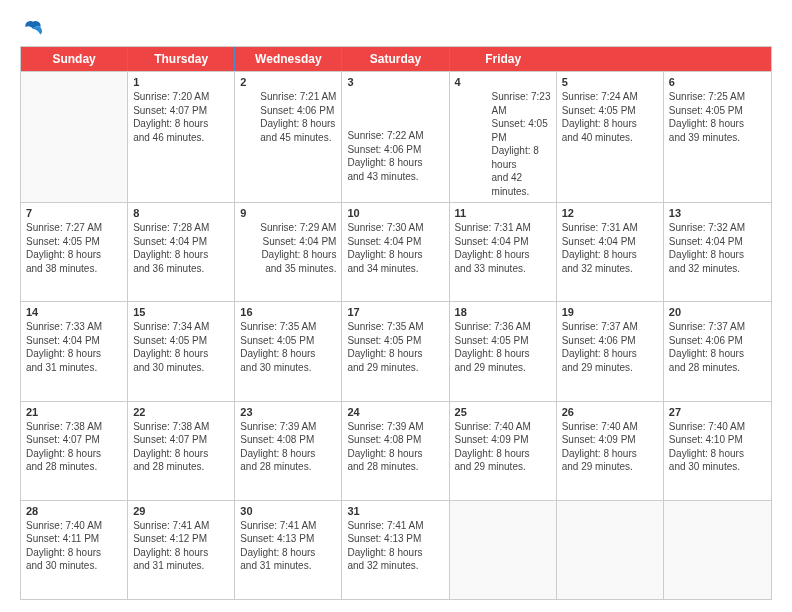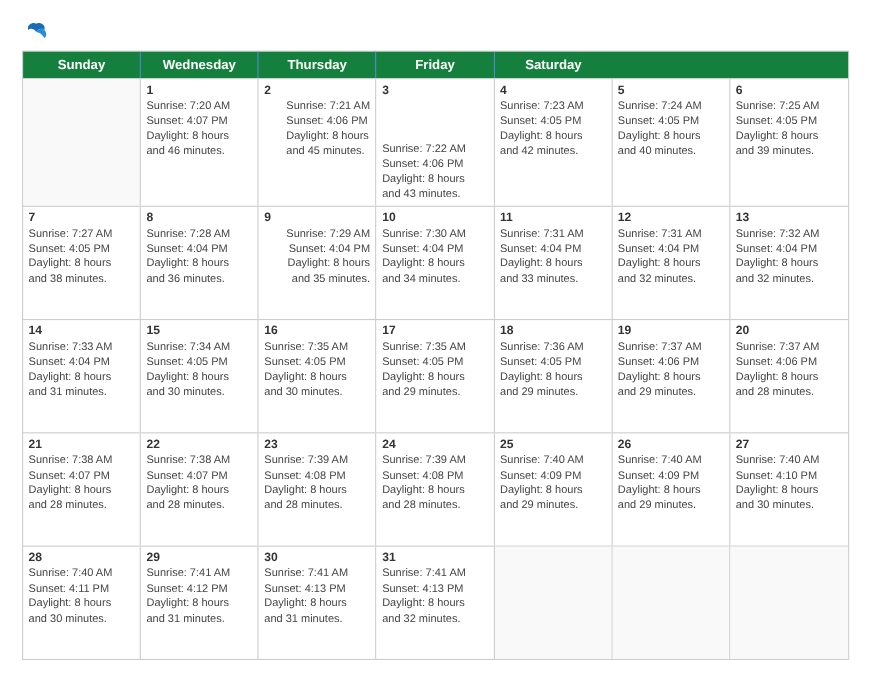--- a/index.html
+++ b/index.html
@@ -52,21 +52,21 @@
     }
     .calendar {
       flex: 1;
       display: flex;
       flex-direction: column;
       border: 1px solid #ccc;
     }
     .cal-header {
       display: grid;
       grid-template-columns: repeat(7, 1fr);
-      background: #15803d;
+      background: #ef4444;
     }
     .cal-header-cell {
       color: #fff;
       font-size: 12px;
       font-weight: bold;
       padding: 5px 6px;
       text-align: center;
       border-right: 1px solid #4a8dcf;
     }
     .cal-header-cell:last-child { border-right: none; }
@@ -124,24 +124,24 @@
     </div>
     <div class="title-block">
       <div class="month-title"></div>
       <div class="subtitle"></div>
     </div>
   </div>
 
   <div class="calendar">
     <div class="cal-header">
     <div class="cal-header-cell">Sunday</div>
+        <div class="cal-header-cell">Thursday</div>
         <div class="cal-header-cell">Wednesday</div>
-        <div class="cal-header-cell">Thursday</div>
+        <div class="cal-header-cell">Saturday</div>
         <div class="cal-header-cell">Friday</div>
-        <div class="cal-header-cell">Saturday</div>
       </div>
     <div class="cal-body">
     <div class="cal-row">
           <div class="cal-cell empty"></div>
           <div class="cal-cell">
             <span class="day-num">1</span>
             <div class="day-detail" style="white-space: pre-line;">Sunrise: 7:20 AM
 Sunset: 4:07 PM
 Daylight: 8 hours
 and 46 minutes.</div>
@@ -155,21 +155,21 @@
           </div>
           <div class="cal-cell">
             <span class="day-num">3</span>
             <div class="day-detail" style="white-space: pre-line; margin-top: 41px;">Sunrise: 7:22 AM
 Sunset: 4:06 PM
 Daylight: 8 hours
 and 43 minutes.</div>
           </div>
           <div class="cal-cell">
             <span class="day-num">4</span>
-            <div class="day-detail" style="white-space: pre-line;">Sunrise: 7:23 AM
+            <div class="day-detail" style="white-space: pre-line; margin-left: 37px;">Sunrise: 7:23 AM
 Sunset: 4:05 PM
 Daylight: 8 hours
 and 42 minutes.</div>
           </div>
           <div class="cal-cell">
             <span class="day-num">5</span>
             <div class="day-detail" style="white-space: pre-line;">Sunrise: 7:24 AM
 Sunset: 4:05 PM
 Daylight: 8 hours
 and 40 minutes.</div>

